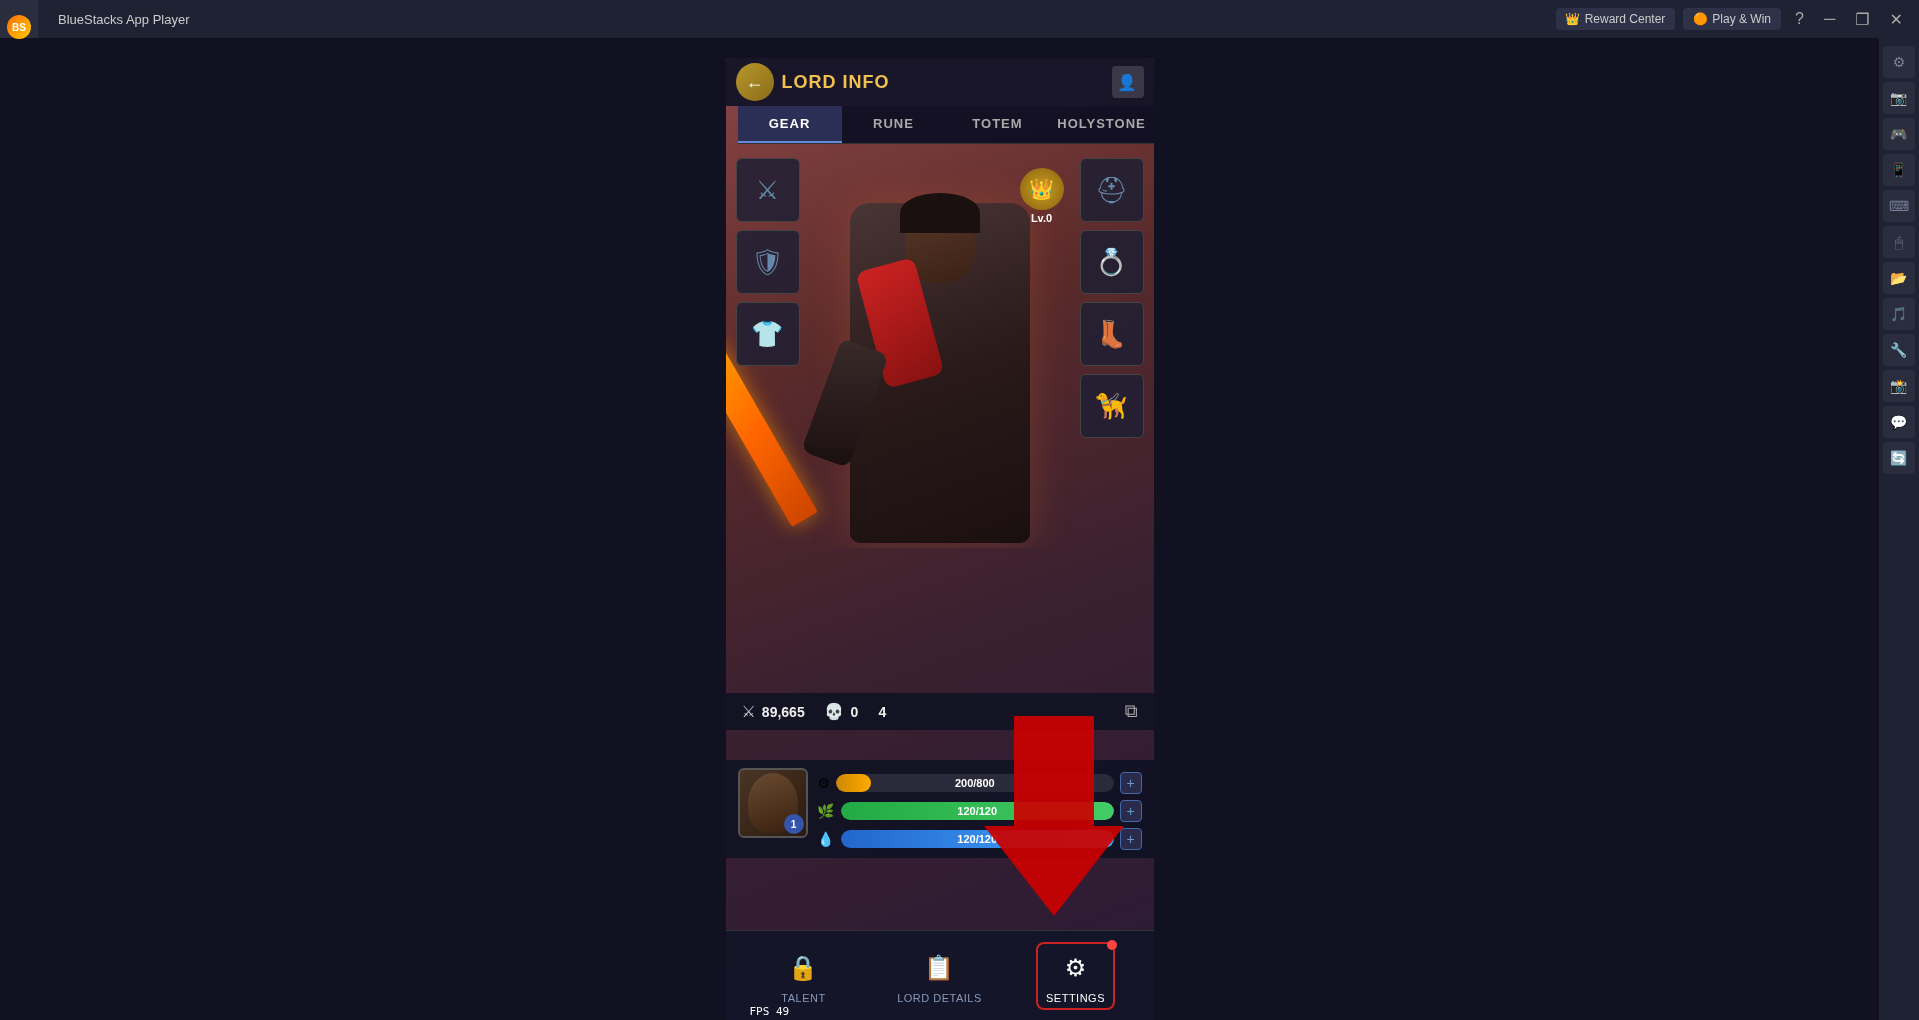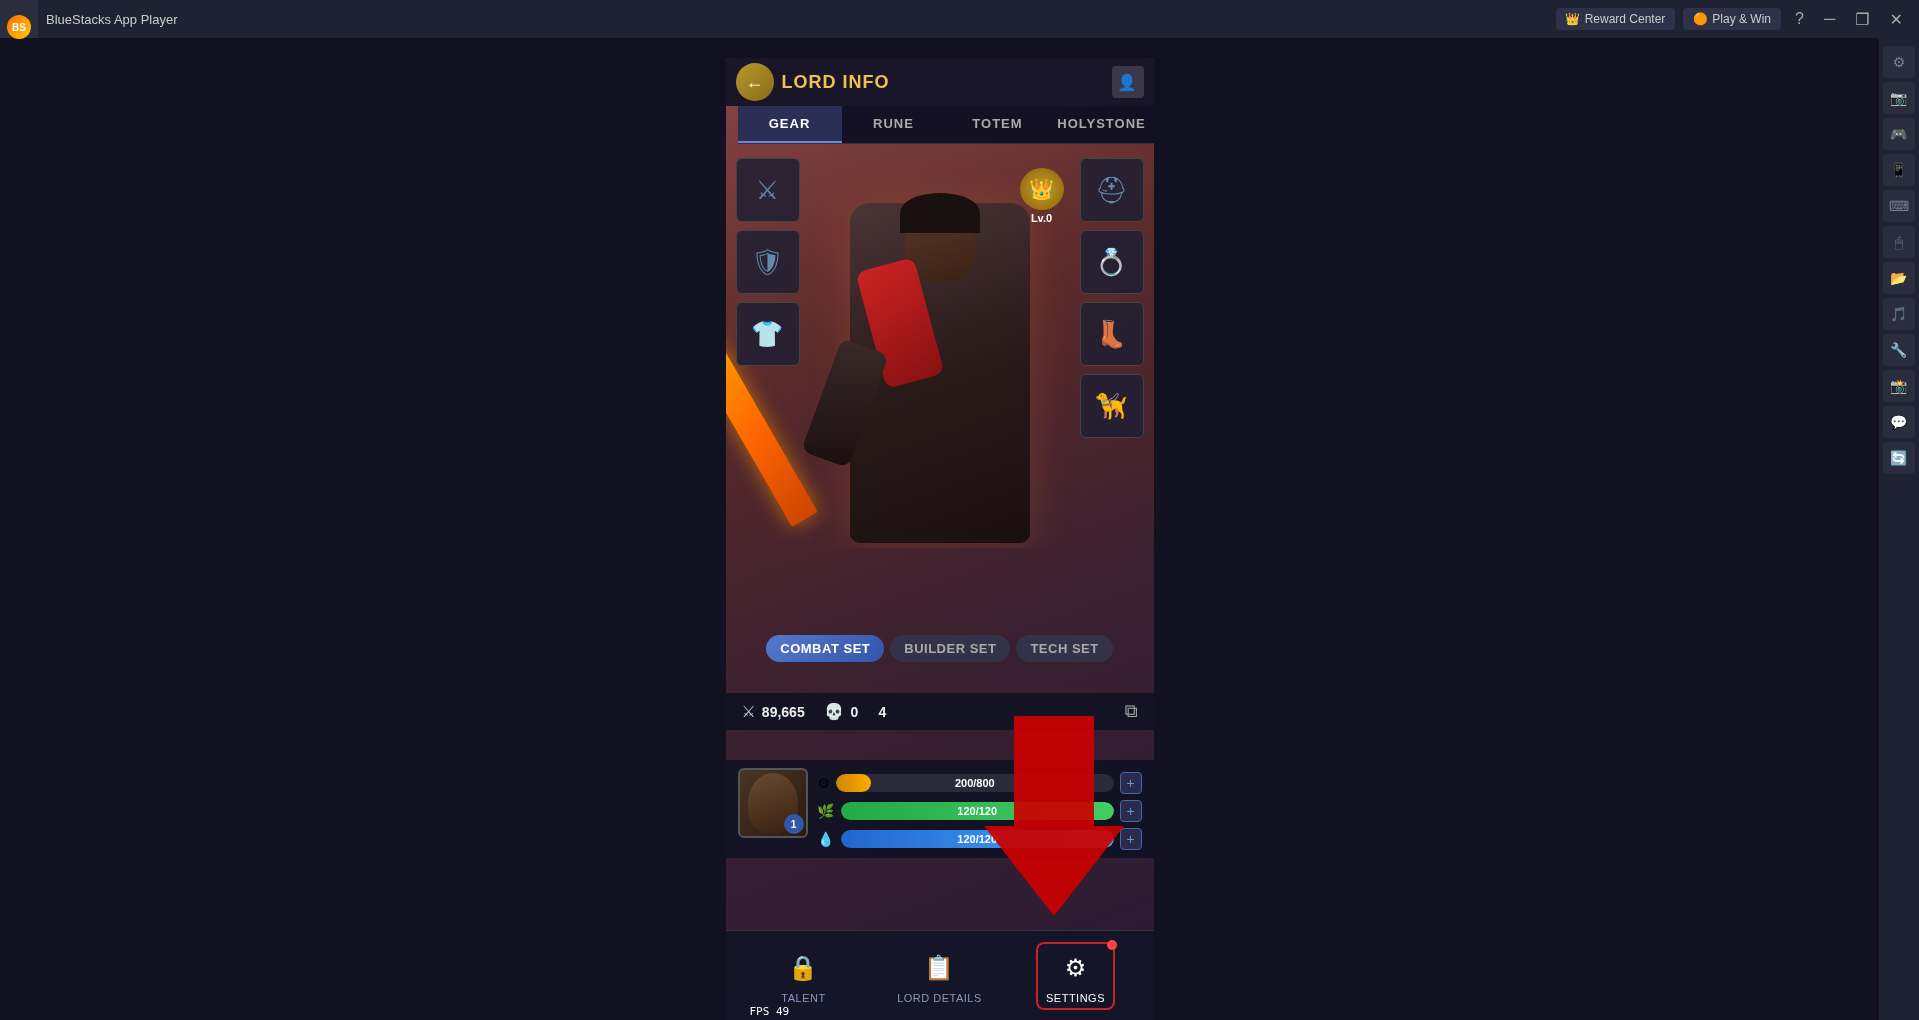--- a/index.html
+++ b/index.html
@@ -30,21 +30,21 @@
     .bs-logo {
       width: 24px; height: 24px;
       border-radius: 50%;
       background: linear-gradient(135deg, #ff6b00, #ffcc00);
       display: flex; align-items: center; justify-content: center;
       font-size: 10px; font-weight: bold; color: white; margin-top: 16px;
     }
     .title-bar-text {
       color: #ccc;
       font-size: 13px;
-      margin-left: 8px;
+      margin-left: 20px;
     }
     .title-bar-right {
       margin-left: auto;
       display: flex; align-items: center;
       gap: 8px;
       padding-right: 10px;
     }
     .title-btn {
       background: #2e3248;
       border: none;
@@ -596,25 +596,20 @@
       <div class="equip-slot">💍</div>
       <div class="equip-slot">👢</div>
       <div class="equip-slot">🦮</div>
     </div>
 
     <div class="level-badge">
       <div class="level-crown">👑</div>
       <span class="level-text">Lv.0</span>
     </div>
 
-    <div class="gear-sets">
-      <button class="gear-set-btn active">COMBAT SET</button>
-      <button class="gear-set-btn inactive">BUILDER SET</button>
-      <button class="gear-set-btn inactive">TECH SET</button>
-    </div>
 
     <div class="stats-area">
       <div class="stat-item">
         <span class="stat-icon">⚔</span>
         <span class="stat-value">89,665</span>
       </div>
       <div class="stat-item">
         <span class="stat-icon">💀</span>
         <span class="stat-value">0</span>
       </div>

